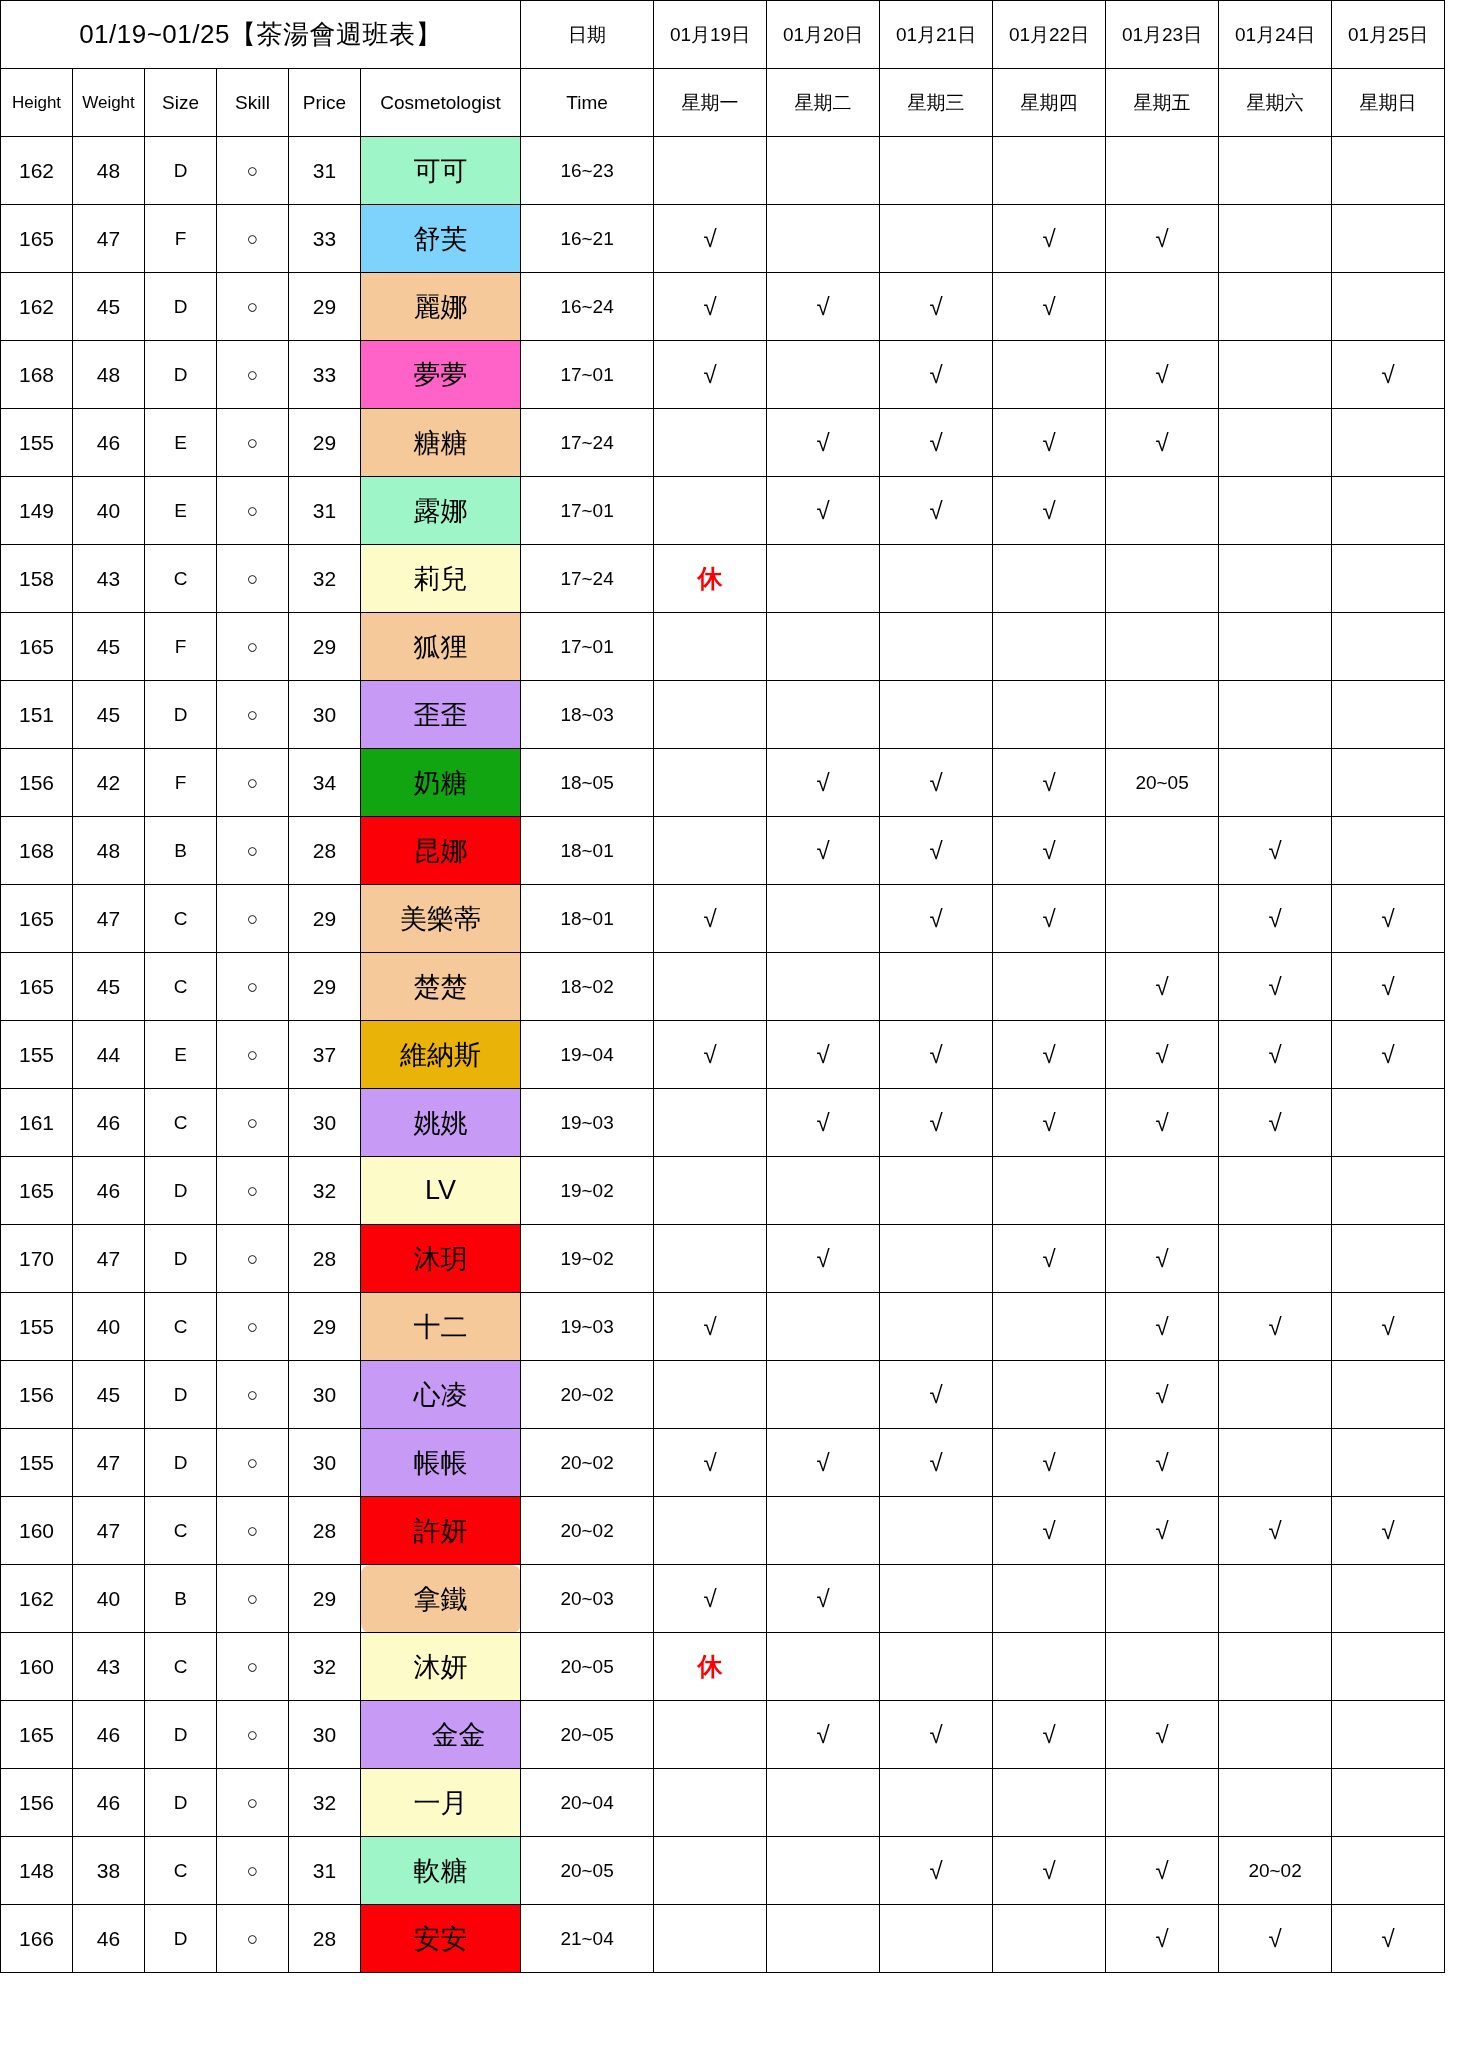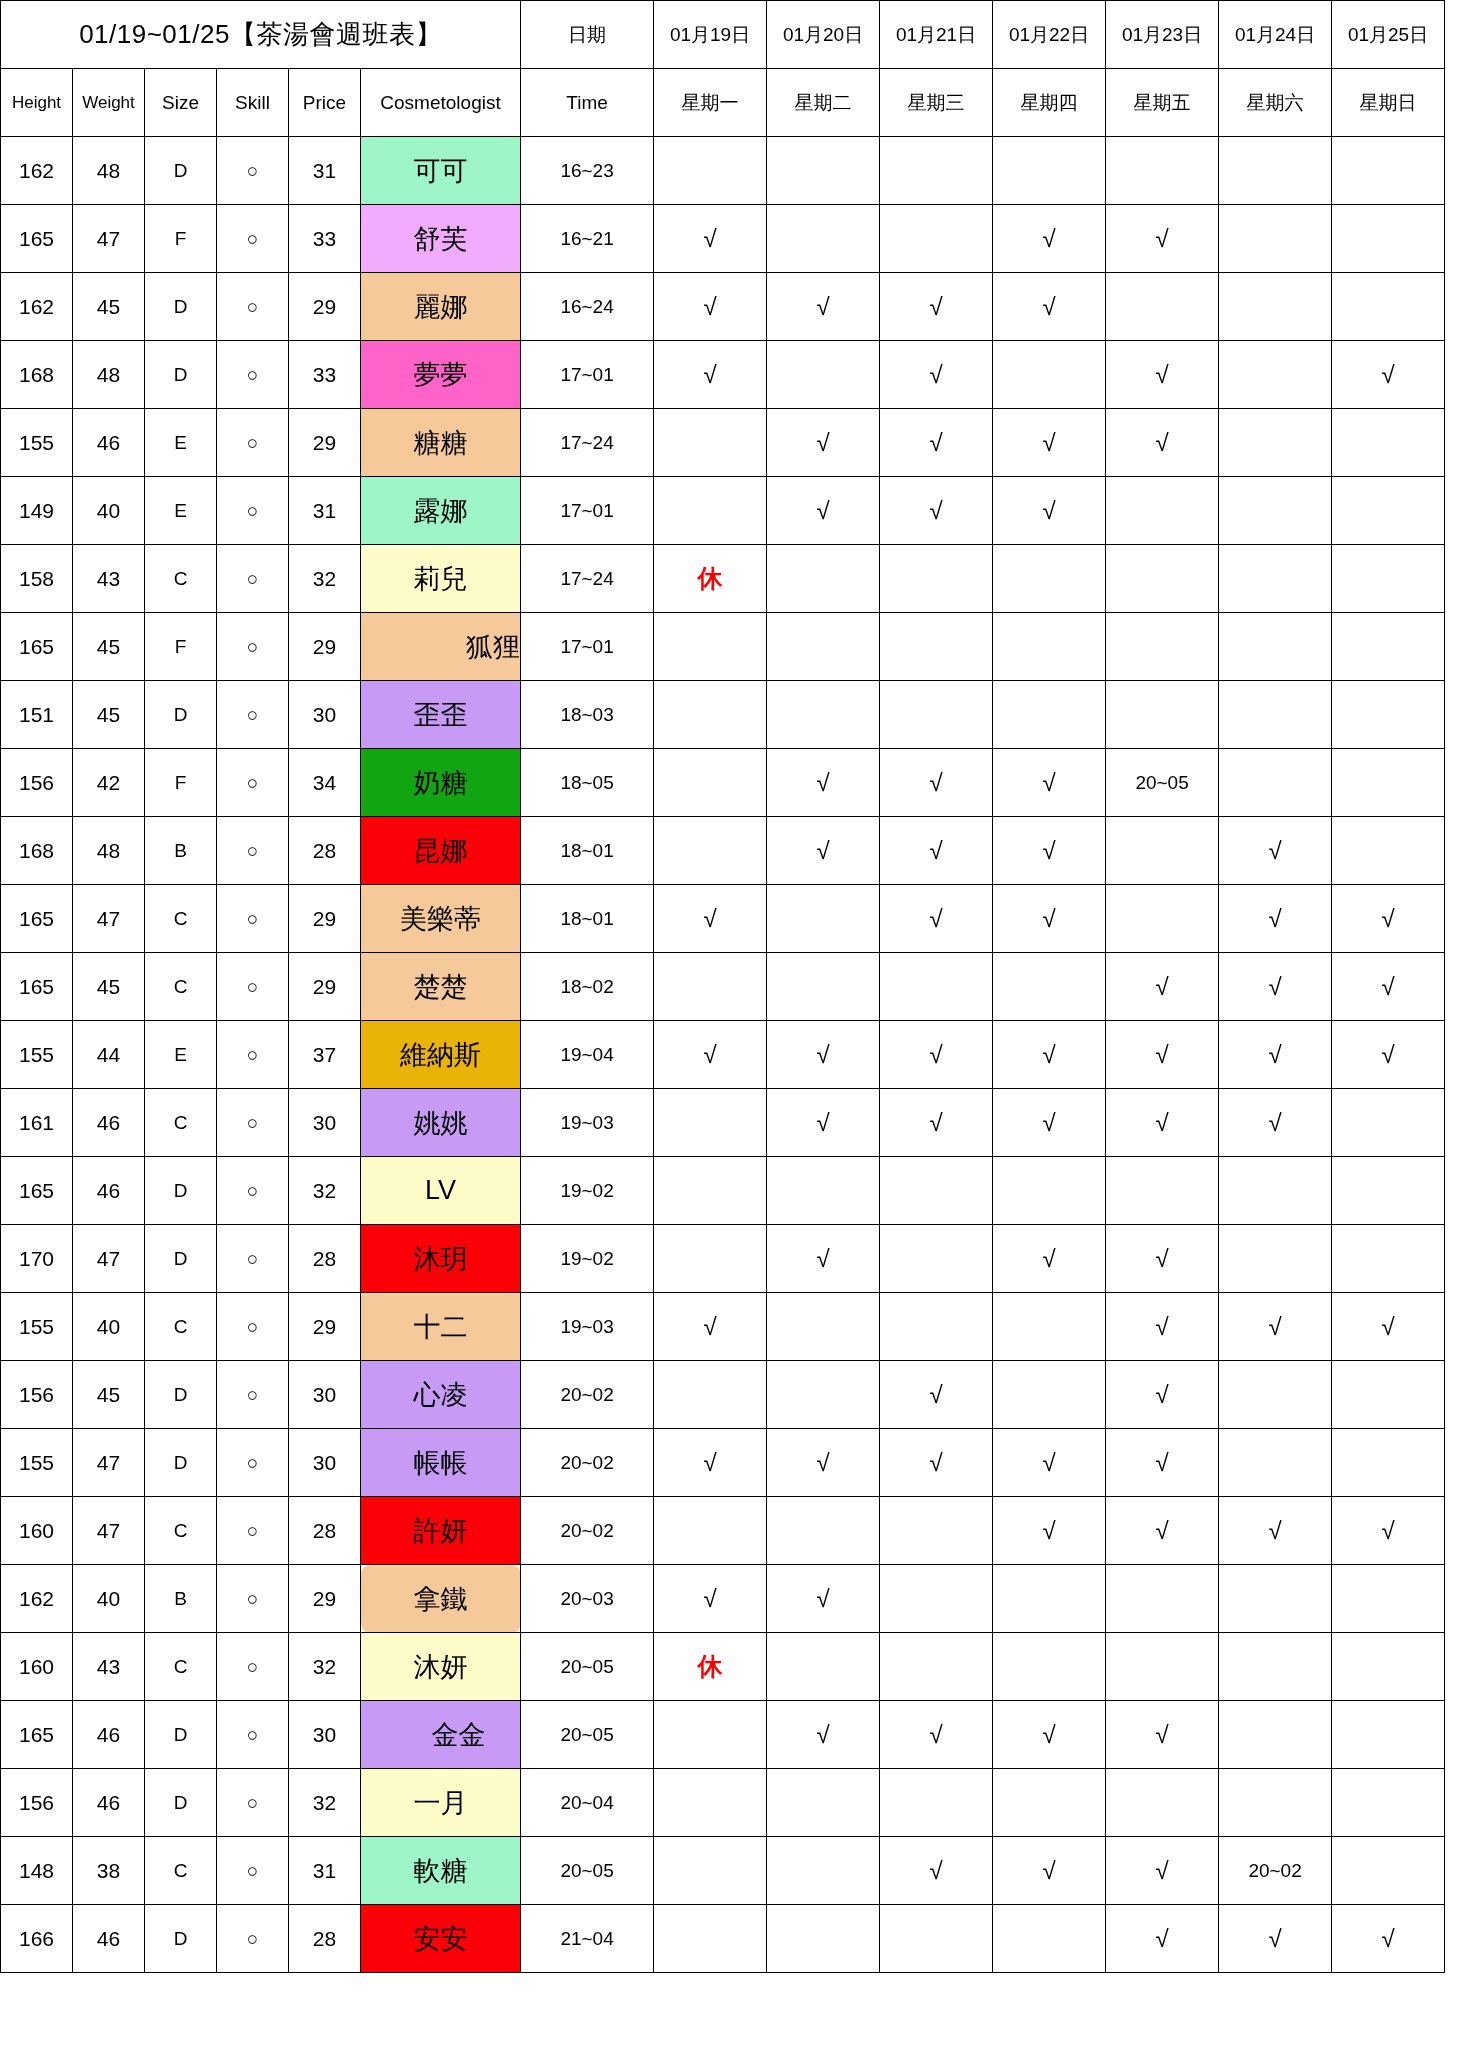--- a/index.html
+++ b/index.html
@@ -153,21 +153,21 @@
         <td class="shift-cell"></td>
         <td class="shift-cell"></td>
         <td class="shift-cell"></td>
       </tr>
       <tr class="data-row">
         <td class="num-cell">165</td>
         <td class="num-cell">47</td>
         <td class="size-cell">F</td>
         <td class="skill-cell">○</td>
         <td class="price-cell">33</td>
-        <td class="name-cell" style="background:#f0abfc;">舒芙</td>
+        <td class="name-cell" style="background:#7dd3fc;">舒芙</td>
         <td class="time-cell">16~21</td>
         <td class="shift-cell">√</td>
         <td class="shift-cell"></td>
         <td class="shift-cell"></td>
         <td class="shift-cell">√</td>
         <td class="shift-cell">√</td>
         <td class="shift-cell"></td>
         <td class="shift-cell"></td>
       </tr>
       <tr class="data-row">
@@ -249,21 +249,21 @@
         <td class="shift-cell"></td>
         <td class="shift-cell"></td>
         <td class="shift-cell"></td>
       </tr>
       <tr class="data-row">
         <td class="num-cell">165</td>
         <td class="num-cell">45</td>
         <td class="size-cell">F</td>
         <td class="skill-cell">○</td>
         <td class="price-cell">29</td>
-        <td class="name-cell" style="background:#f5c99a;text-align:right;">狐狸</td>
+        <td class="name-cell" style="background:#f5c99a;">狐狸</td>
         <td class="time-cell">17~01</td>
         <td class="shift-cell"></td>
         <td class="shift-cell"></td>
         <td class="shift-cell"></td>
         <td class="shift-cell"></td>
         <td class="shift-cell"></td>
         <td class="shift-cell"></td>
         <td class="shift-cell"></td>
       </tr>
       <tr class="data-row">

